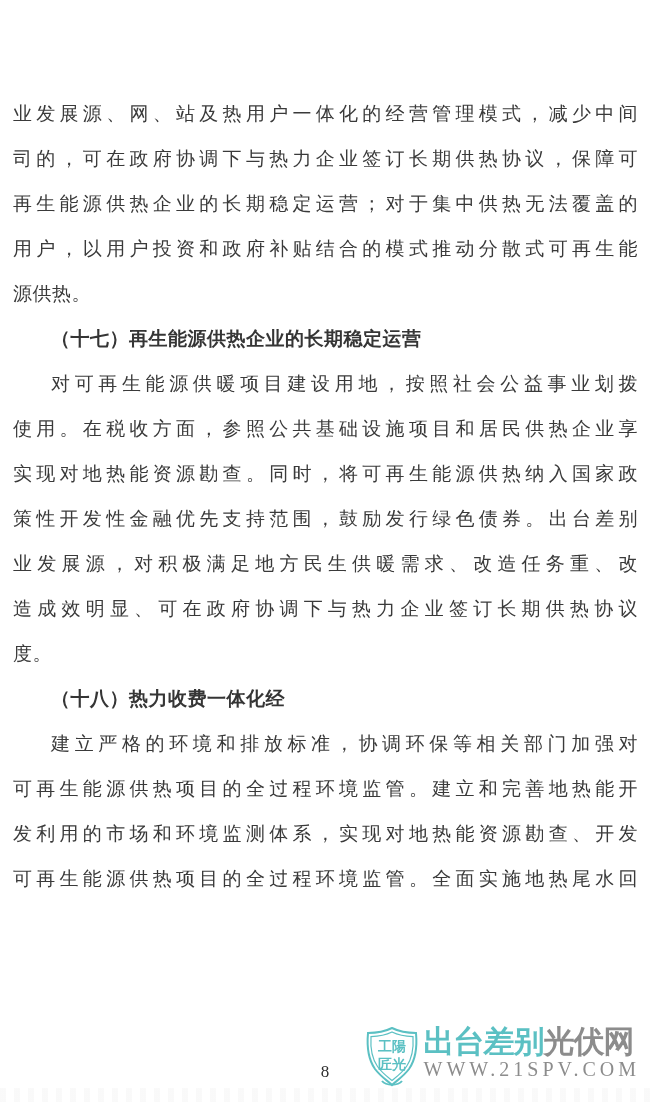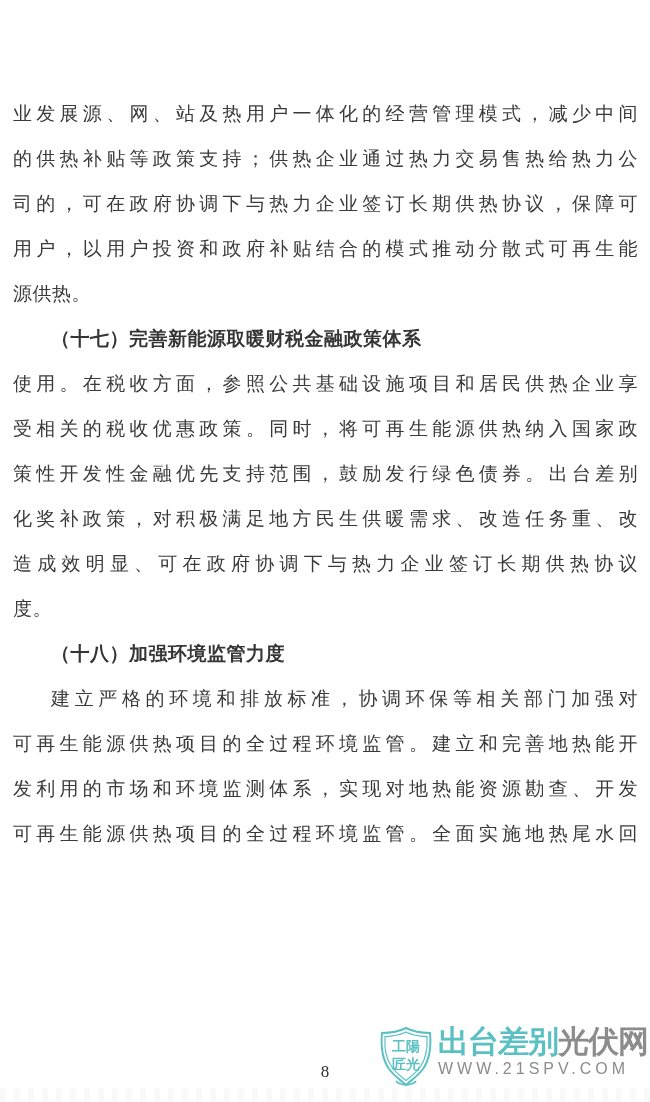--- a/index.html
+++ b/index.html
@@ -40,40 +40,40 @@
   .footer-pageno{
     position:absolute;
     left:0;right:0;
     top:1062px;
     text-align:center;
     font-size:17px;
     color:#2e2e2e;
   }
   .watermark{
     position:absolute;
-    right:2px;
+    right:10px;
     top:1026px;
     display:flex;
     align-items:flex-start;
   }
   .wm-badge{ width:60px; height:62px; margin-right:2px; flex:none; }
   .wm-textcol{ display:flex; flex-direction:column; }
   .wm-brand{
     font-family:"Liberation Sans","DejaVu Sans",sans-serif;
     font-weight:bold;
     font-size:31px;
     line-height:32px;
     letter-spacing:-1px;
     white-space:nowrap;
   }
   .wm-brand .teal{ color:var(--teal,#5bc0c3); }
   .wm-brand .gray{ color:var(--wmgray,#8c8c8c);text-align:right; }
   .wm-url{
-    font-family:Liberation Sans, sans-serif;
-    font-size:16px;
+    font-family:Liberation Serif, serif;
+    font-size:20px;
     line-height:20px;
     letter-spacing:4px;
     color:var(--wmgray,#8c8c8c);
     white-space:nowrap;
     margin-top:1px;
   }
   .scan-noise{
     position:absolute;
     left:0;bottom:0;width:100%;height:14px;
     background:repeating-linear-gradient(90deg,
@@ -83,32 +83,33 @@
     pointer-events:none;
   }
 </style>
 </head>
 <body>
 
 <div class="page">
 
   <div class="doc-body" id="doc-body">
       <div class="line just">业发展源、网、站及热用户一体化的经营管理模式，减少中间</div>
-      <div class="line just">的供热补贴等政策支持；供热企业通过热力交易售热给热力公</div>
       <div class="line just">司的，可在政府协调下与热力企业签订长期供热协议，保障可</div>
+      <div class="line just">再生能源供热企业的长期稳定运营；对于集中供热无法覆盖的</div>
       <div class="line just">用户，以用户投资和政府补贴结合的模式推动分散式可再生能</div>
       <div class="line">源供热。</div>
-      <div class="line heading">（十七）完善新能源取暖财税金融政策体系</div>
+      <div class="line heading">（十七）再生能源供热企业的长期稳定运营</div>
+      <div class="line just indent">对可再生能源供暖项目建设用地，按照社会公益事业划拨</div>
       <div class="line just">使用。在税收方面，参照公共基础设施项目和居民供热企业享</div>
-      <div class="line just">受相关的税收优惠政策。同时，将可再生能源供热纳入国家政</div>
+      <div class="line just">实现对地热能资源勘查。同时，将可再生能源供热纳入国家政</div>
       <div class="line just">策性开发性金融优先支持范围，鼓励发行绿色债券。出台差别</div>
-      <div class="line just">化奖补政策，对积极满足地方民生供暖需求、改造任务重、改</div>
+      <div class="line just">业发展源，对积极满足地方民生供暖需求、改造任务重、改</div>
       <div class="line just">造成效明显、可在政府协调下与热力企业签订长期供热协议</div>
       <div class="line">度。</div>
-      <div class="line heading">（十八）加强环境监管力度</div>
+      <div class="line heading">（十八）热力收费一体化经</div>
       <div class="line just indent">建立严格的环境和排放标准，协调环保等相关部门加强对</div>
       <div class="line just">可再生能源供热项目的全过程环境监管。建立和完善地热能开</div>
       <div class="line just">发利用的市场和环境监测体系，实现对地热能资源勘查、开发</div>
       <div class="line just">可再生能源供热项目的全过程环境监管。全面实施地热尾水回</div>
     </div>
 
   <div class="footer-pageno">8</div>
 
   <div class="watermark">
     <svg class="wm-badge" viewBox="0 0 60 62">

